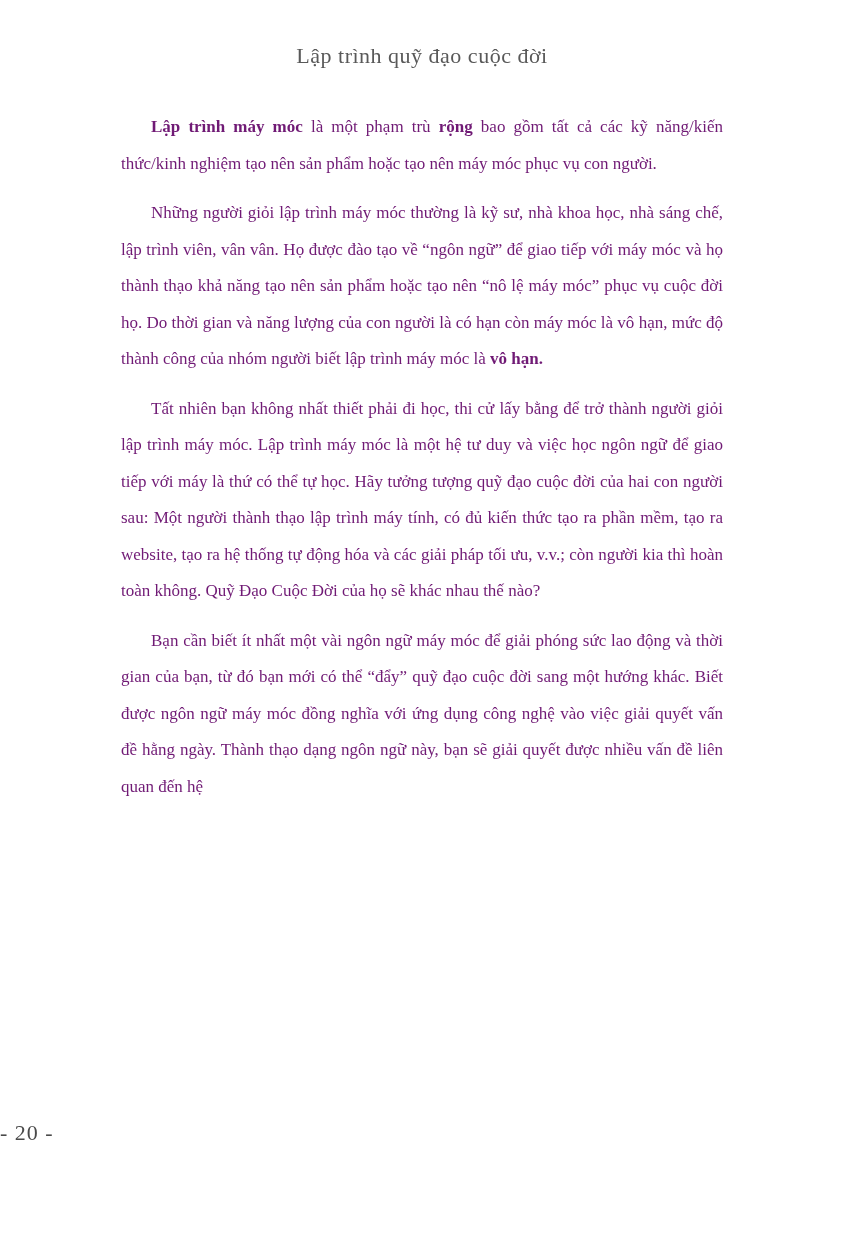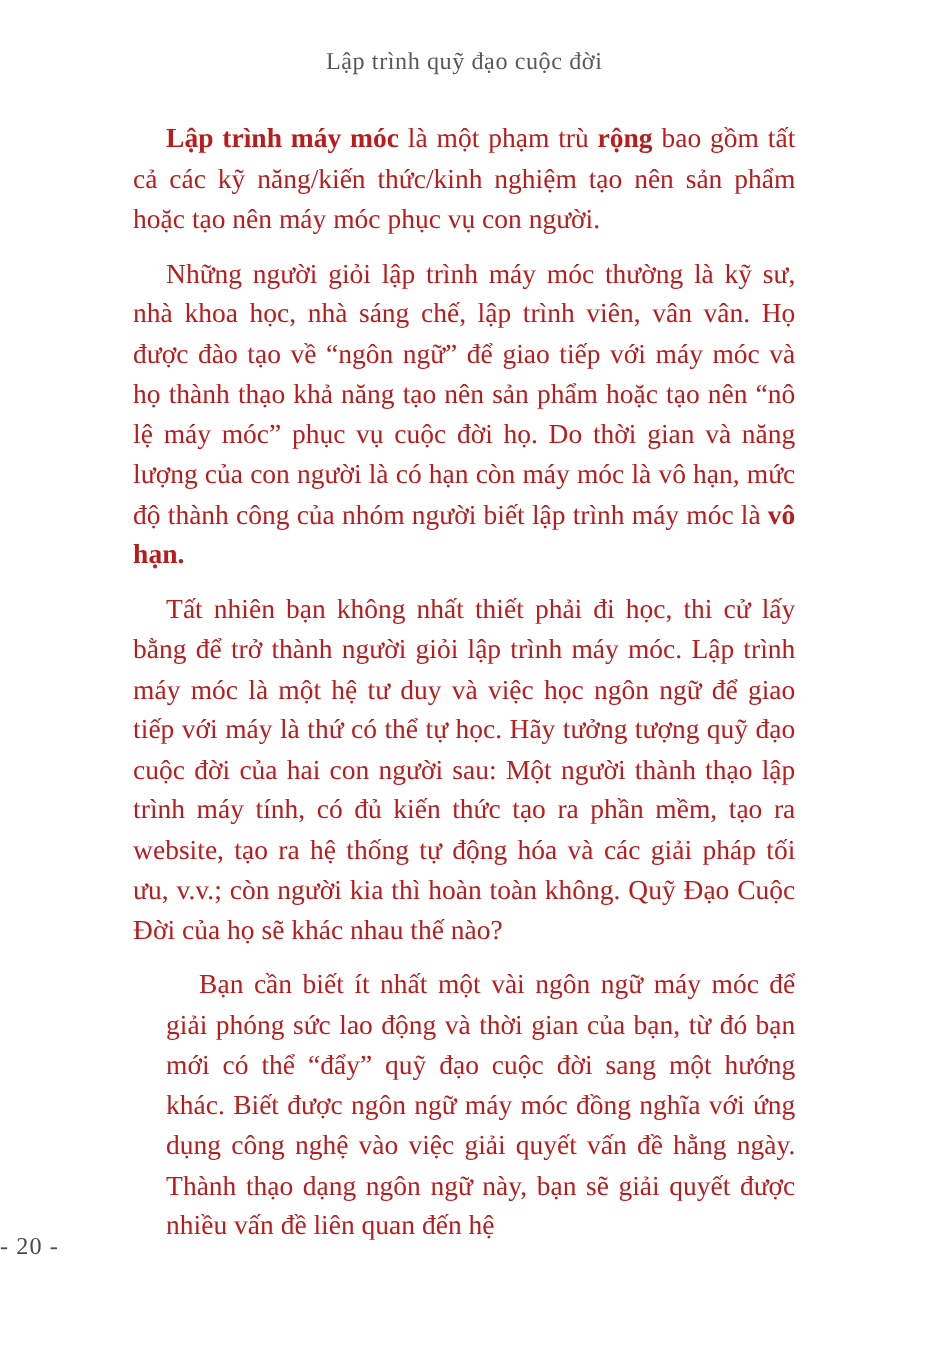--- a/index.html
+++ b/index.html
@@ -22,32 +22,31 @@
   .running-header {
     padding-top: 43px;
     text-align: center;
     font-size: 22px;
     color: #595959;
     letter-spacing: 0.5px;
   }
   .body-text {
     width: 602px;
     margin: 40px auto 0 auto;
-    color: #b91c1c;
-    font-size: 25px;
+    color: #701a75;
+    font-size: 17px;
     line-height: 36.5px;
     text-align: justify;
   }
   .body-text p {
     margin: 0 0 13px 0;
     text-indent: 30px;
   }
   .body-text p:last-child {
     margin-bottom: 0;
-    margin-left: 30px;
   }
   .b {
     font-weight: bold;
   }
   .page-number {
     position: absolute;
     bottom: 100px;
     left: 0;
     right: 0;
     font-size: 22px;

